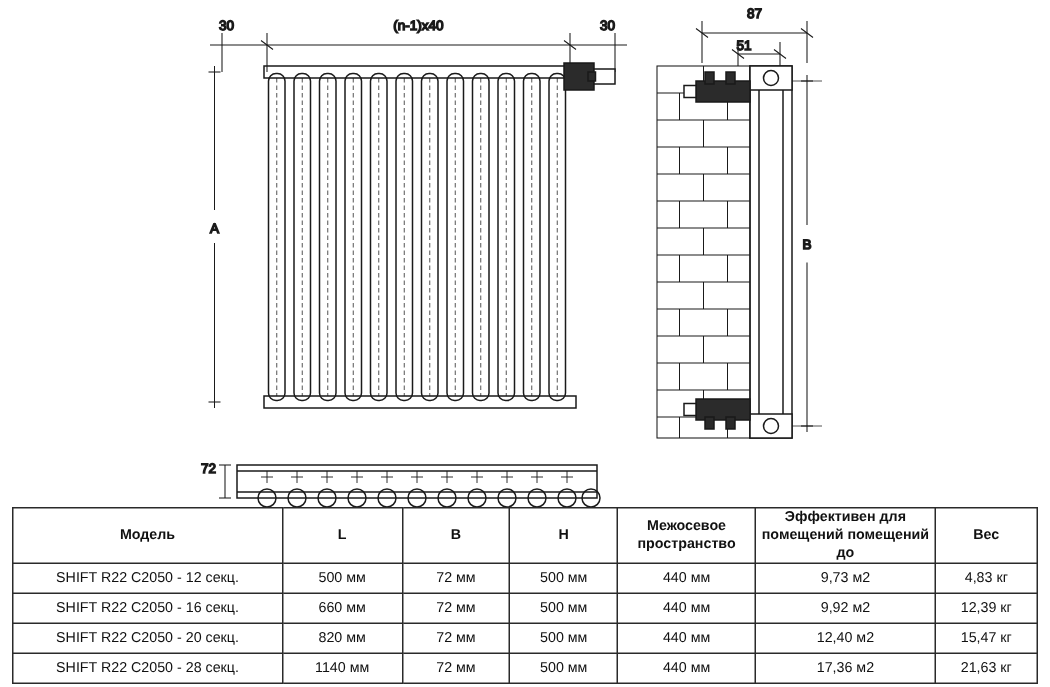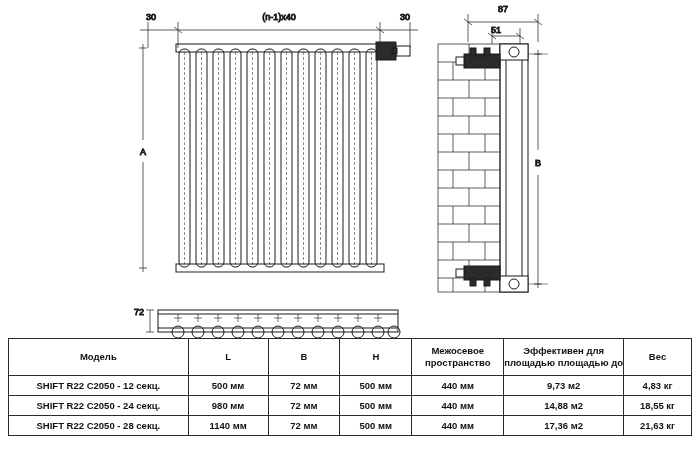--- a/index.html
+++ b/index.html
@@ -33,21 +33,21 @@
     width: 684px;
     border-collapse: collapse;
     font-size: 9.5px;
   }
   .tbl th, .tbl td {
     border: 1px solid #2a2a2a;
     text-align: center;
     vertical-align: middle;
     padding: 0;
     height: 19px;
-    font-weight: bold;
+    font-weight: normal;
     color: #111;
   }
   .tbl thead th {
     height: 36px;
     font-weight: bold;
     font-size: 9.5px;
     line-height: 1.25;
   }
   .tbl tbody td.model {
     text-align: center;
@@ -295,42 +295,51 @@
         <col class="c5">
         <col class="c6">
     </colgroup>
     <thead>
       <tr>
         <th>Модель</th>
         <th>L</th>
         <th>B</th>
         <th>H</th>
         <th>Межосевое пространство</th>
-        <th>Эффективен для площадью площадью до</th>
+        <th>Эффективен для помещений помещений до</th>
         <th>Вес</th>
       </tr>
     </thead>
     <tbody>
       <tr>
         <td class="model">SHIFT R22 C2050 - 12 секц.</td>
         <td>500 мм</td>
         <td>72 мм</td>
         <td>500 мм</td>
         <td>440 мм</td>
         <td>9,73 м2</td>
         <td>4,83 кг</td>
       </tr>
       <tr>
-        <td class="model">SHIFT R22 C2050 - 24 секц.</td>
-        <td>980 мм</td>
+        <td class="model">SHIFT R22 C2050 - 16 секц.</td>
+        <td>660 мм</td>
         <td>72 мм</td>
         <td>500 мм</td>
         <td>440 мм</td>
-        <td>14,88 м2</td>
-        <td>18,55 кг</td>
+        <td>9,92 м2</td>
+        <td>12,39 кг</td>
+      </tr>
+      <tr>
+        <td class="model">SHIFT R22 C2050 - 20 секц.</td>
+        <td>820 мм</td>
+        <td>72 мм</td>
+        <td>500 мм</td>
+        <td>440 мм</td>
+        <td>12,40 м2</td>
+        <td>15,47 кг</td>
       </tr>
       <tr>
         <td class="model">SHIFT R22 C2050 - 28 секц.</td>
         <td>1140 мм</td>
         <td>72 мм</td>
         <td>500 мм</td>
         <td>440 мм</td>
         <td>17,36 м2</td>
         <td>21,63 кг</td>
       </tr>

